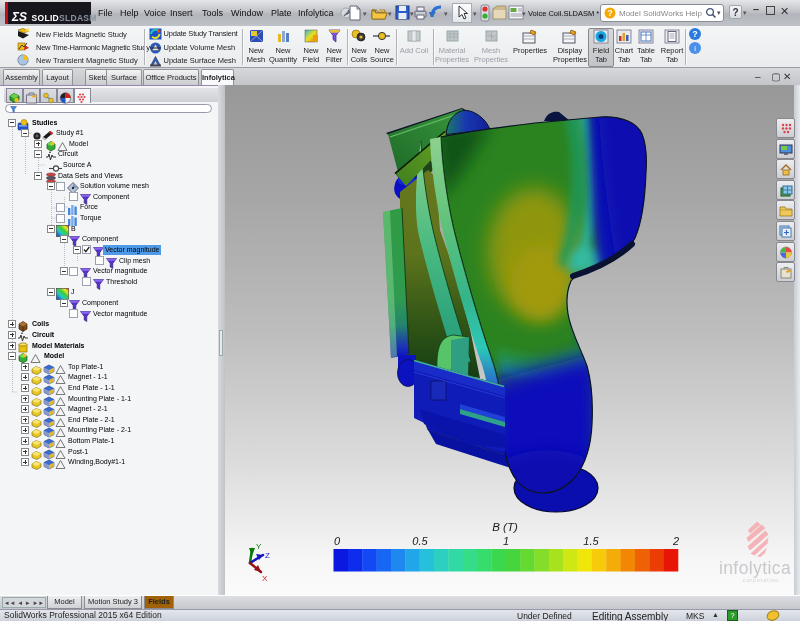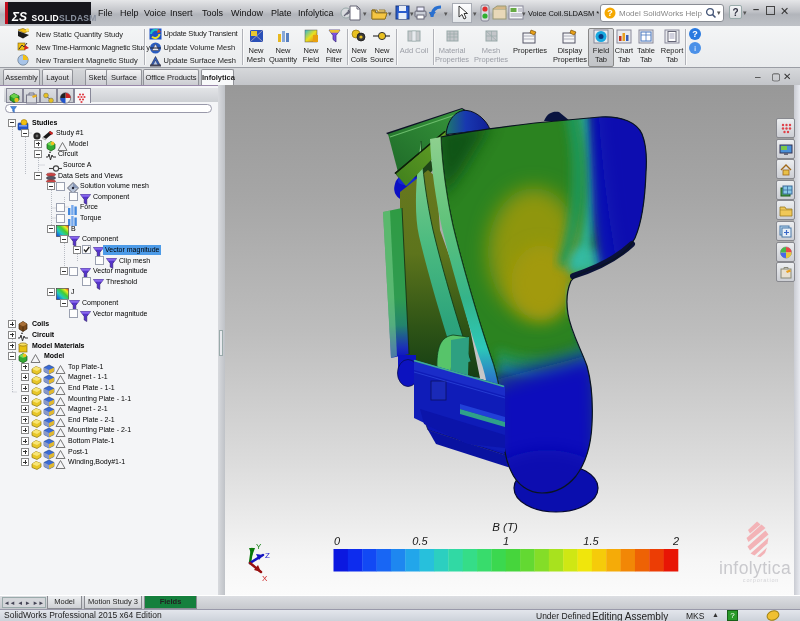--- a/index.html
+++ b/index.html
@@ -97,21 +97,21 @@
 <div class="abs" style="left:766px;top:6px;width:9px;height:9px;border:1.5px solid #444"></div>
 <div class="abs" style="left:780px;top:5px;font-size:11px;color:#333">✕</div>
 
 <div class="abs" style="left:0;top:26px;width:800px;height:42px;background:linear-gradient(#f4f5f6,#e9ebed);border-bottom:1px solid #9a9da4"></div>
 
 <svg class="abs" style="left:17px;top:28px" width="13" height="11">
     <path d="M1 2 L6 0.5 L12 3 L7 5 Z" fill="#f2c014" stroke="#7a5c08" stroke-width="0.6"></path>
     <path d="M1 3 L12 7 L6 10.5 L1 8 Z" fill="#1a1a1a"></path>
     <circle cx="10.5" cy="2" r="1.8" fill="#f8e060"></circle>
   </svg>
-<div class="abs" style="left:36px;top:29.5px;font-size:7.5px;color:#222">New Static Quantity Study</div>
+<div class="abs" style="left:36px;top:29.5px;font-size:7.5px;color:#222">New Fields Magnetic Study</div>
 <svg class="abs" style="left:17px;top:41px" width="13" height="11">
     <rect x="1" y="2" width="7" height="7" fill="#f2c014" stroke="#7a5c08" stroke-width="0.6"></rect>
     <path d="M2 8 L5 4 L7 6 L10 2" stroke="#333" fill="none" stroke-width="1"></path>
     <path d="M8 4 L12 7 L7 9 Z" fill="#d42020"></path>
   </svg>
 <div class="abs" style="left:36px;top:42.5px;font-size:7.5px;letter-spacing:-0.25px;color:#222">New Time-Harmonic Magnetic Study</div>
 <svg class="abs" style="left:17px;top:54px" width="13" height="12">
     <circle cx="6" cy="6" r="5.2" fill="#a8c4e8" stroke="#567" stroke-width="0.6"></circle>
     <path d="M6 0.8 A5.2 5.2 0 0 1 11.2 6 L6 6 Z" fill="#f2c014"></path>
   </svg>
@@ -1000,24 +1000,24 @@
         <rect x="2" y="3" width="10" height="9" fill="#e8e0d0" stroke="#887"></rect>
         <path d="M5 3 L5 1.5 L9 1.5 L9 3" fill="none" stroke="#887"></path>
         <path d="M7 5 L11 3.5 L12 5.5 L8 7 Z" fill="#e8a020"></path>
       </svg></div>
   </div>
 
 <div class="abs" style="left:0;top:595px;width:800px;height:14px;background:linear-gradient(#dcdee2,#c6c8cd);border-top:1px solid #fff"></div>
 <div class="abs" style="left:2px;top:597px;width:44px;height:11px;background:#d4d6da;border:1px solid #9aa;font-size:6px;color:#445;text-align:center;line-height:10px">◄◄ ◄ ► ►►</div>
 <div class="btab" style="left:47px;width:35px">Model</div>
 <div class="btab" style="left:84px;width:58px">Motion Study 3</div>
-<div class="btab" style="left:144px;width:53px;background:#15803d;font-weight:bold">Fields</div>
+<div class="btab" style="left:144px;width:30px;background:#a16207;font-weight:bold">Fields</div>
 
 <div class="abs" style="left:0;top:609px;width:800px;height:12px;background:linear-gradient(#e3e6ec,#cdd2da);border-top:1px solid #99a"></div>
 <div class="abs" style="left:4px;top:610px;font-size:8.5px;color:#222">SolidWorks Professional 2015 x64 Edition</div>
-<div class="abs" style="left:536px;top:611px;font-size:8.5px;color:#222">Under Defined</div>
+<div class="abs" style="left:517px;top:611px;font-size:8.5px;color:#222">Under Defined</div>
 <div class="abs" style="left:592px;top:611px;font-size:10px;color:#222">Editing Assembly</div>
 <div class="abs" style="left:686px;top:611px;font-size:8.5px;color:#222">MKS</div>
 <div class="abs" style="left:712px;top:611px;font-size:7px;color:#333">▲</div>
 <div class="abs" style="left:727px;top:610px;width:11px;height:11px;background:#2a9a2a;border:1px solid #186018;color:#fff;font-size:8px;text-align:center;line-height:10px">?</div>
 <svg class="abs" style="left:766px;top:610px" width="14" height="11">
     <ellipse cx="7" cy="5.5" rx="6" ry="4.5" fill="#f0c030" stroke="#a08010" transform="rotate(-20 7 5.5)"></ellipse>
   </svg>
 
 </body></html>

